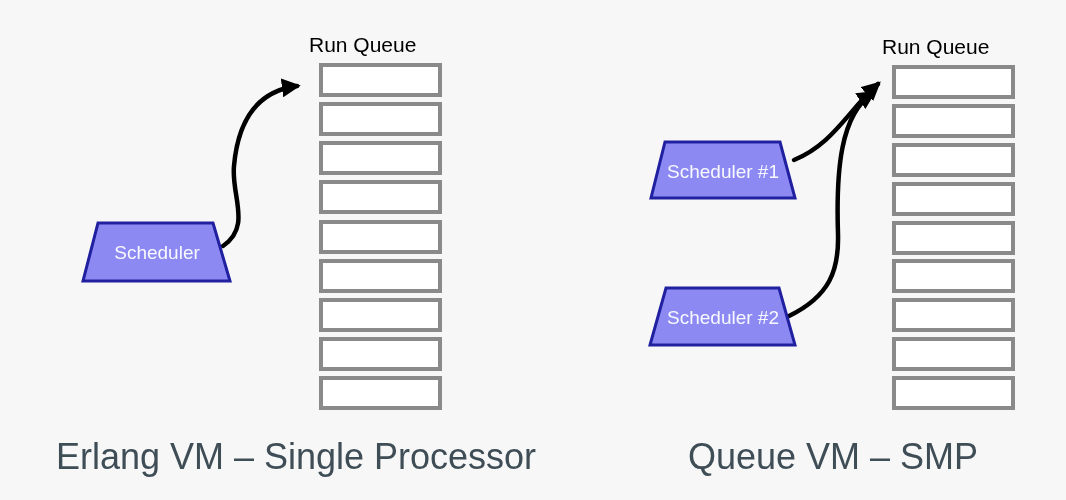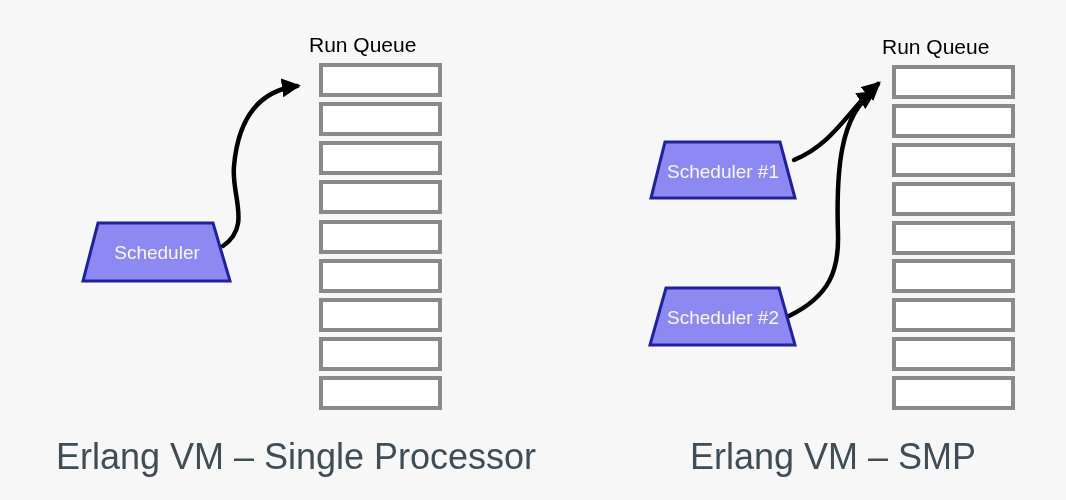--- a/index.html
+++ b/index.html
@@ -135,15 +135,15 @@
       <div class="queue-cell"></div>
       <div class="queue-cell"></div>
       <div class="queue-cell"></div>
       <div class="queue-cell"></div>
       <div class="queue-cell"></div>
       <div class="queue-cell"></div>
       <div class="queue-cell"></div>
     </div>
 
   <div class="caption caption-left">Erlang VM – Single Processor</div>
-  <div class="caption caption-right">Erlang VM – SMP</div>
+  <div class="caption caption-right">Queue VM – SMP</div>
 
 </div>
 
 </body></html>

